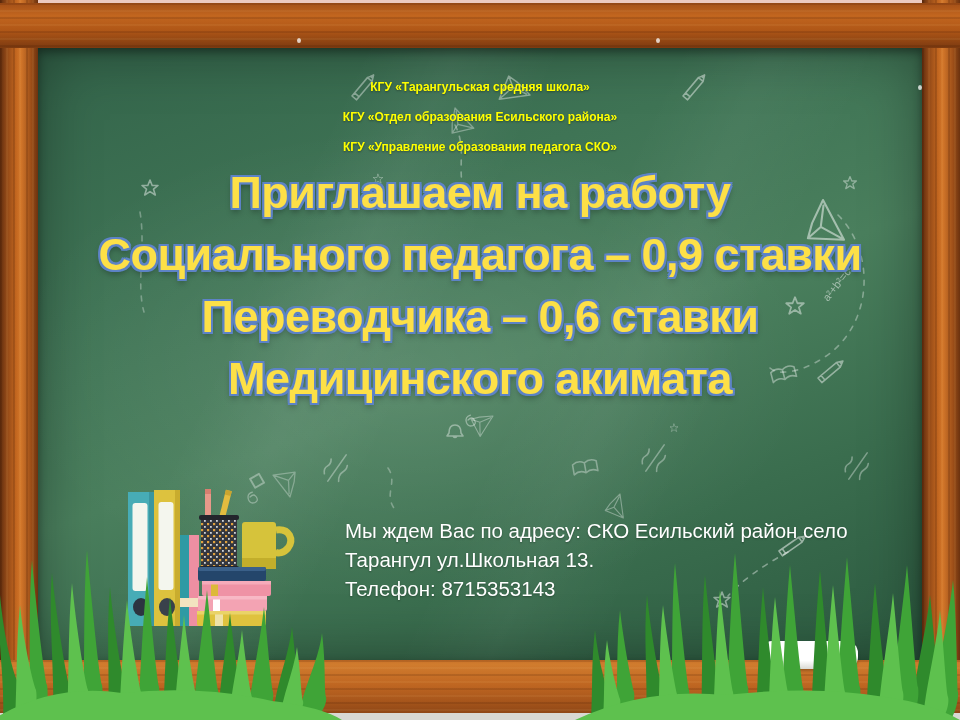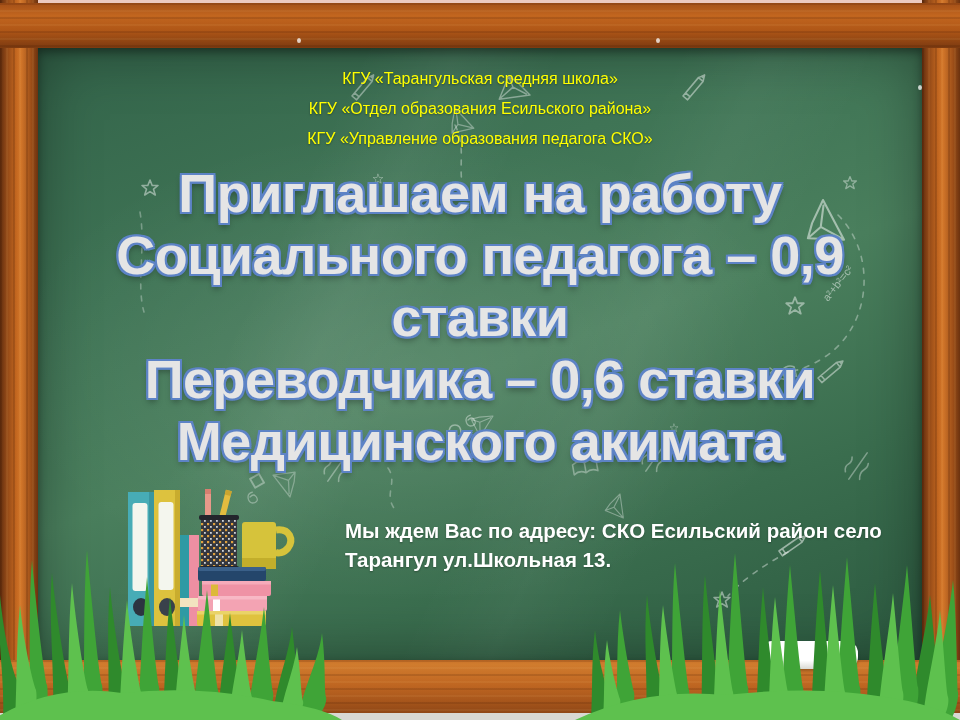--- a/index.html
+++ b/index.html
@@ -32,28 +32,28 @@
       linear-gradient(115deg, transparent 28%, rgba(255,255,255,.05) 36%, transparent 45%, transparent 55%, rgba(255,255,255,.04) 63%, transparent 72%),
       linear-gradient(160deg,#33644a 0%,#3f7455 30%,#4a7f5d 52%,#3a6d4e 75%,#2c5a40 100%);
     box-shadow:inset 0 0 60px rgba(0,0,0,.35), inset 0 4px 10px rgba(0,0,0,.4);}
   
   .doodles{position:absolute;left:0;top:0;pointer-events:none;}
   .chalk{stroke:#ffffff;fill:none;stroke-width:1.6;stroke-linecap:round;stroke-linejoin:round;}
   .chalk-dash{stroke-dasharray:5 7;}
   .chalk-text{fill:#ffffff;font-family:"Liberation Sans",sans-serif;font-size:11px;}
   
   .board-text{position:absolute;left:38px;width:884px;text-align:center;}
-  .org-block{top:64px;color:#ffff00;font-weight:400;font-size:16px;line-height:30px;
+  .org-block{top:72px;color:#ffff00;font-weight:700;font-size:12px;line-height:30px;
     text-shadow:0 1px 2px rgba(0,0,0,.35);}
-  .title-block{top:162px;font-weight:700;font-size:54px;line-height:62px;letter-spacing:-0.5px;
-    color:#e5e5e5;
+  .title-block{top:162px;font-weight:700;font-size:45px;line-height:62px;letter-spacing:-0.5px;
+    color:#fde047;
     text-shadow:-2px -2px 0 #5d83c6,2px -2px 0 #5d83c6,-2px 2px 0 #5d83c6,2px 2px 0 #5d83c6,
       -2px 0 0 #5d83c6,2px 0 0 #5d83c6,0 -2px 0 #5d83c6,0 2px 0 #5d83c6,0 4px 6px rgba(0,0,0,.35);}
   .contact-block{position:absolute;left:345px;top:516px;width:545px;text-align:left;
-    color:#ffffff;font-weight:700;font-size:20.5px;line-height:29px;
+    color:#ffffff;font-weight:400;font-size:20.5px;line-height:29px;
     text-shadow:0 1px 2px rgba(0,0,0,.3);}
   
   .books-illustration{position:absolute;left:116px;top:486px;width:200px;height:176px;}
   .eraser{position:absolute;left:760px;top:641px;width:98px;height:28px;border-radius:12px;
     background:linear-gradient(180deg,#ffffff 70%,#d9d9d4 100%);box-shadow:0 2px 3px rgba(0,0,0,.25);}
   .grass{position:absolute;bottom:0;}
   .grass.left{left:-8px;}
   .grass.right{left:575px;}
 </style>
 </head>
@@ -135,20 +135,21 @@
   <div class="board-text title-block">
     <div>Приглашаем на работу</div>
     <div>Социального педагога – 0,9 ставки</div>
     <div>Переводчика – 0,6 ставки</div>
     <div>Медицинского акимата</div>
   </div>
 
   <div class="contact-block">
     <div>Мы ждем Вас по адресу: СКО Есильский район село</div>
     <div>Тарангул ул.Школьная 13.</div>
+    <div>Телефон: 8715353143</div>
   </div>
 
   <svg class="books-illustration" viewBox="0 0 200 176">
     <defs>
       <pattern id="mesh" width="6" height="6" patternUnits="userSpaceOnUse">
         <rect width="6" height="6" fill="#33363e"></rect>
         <rect x="1" y="1" width="2.2" height="2.2" fill="#e1a23e"></rect>
         <rect x="4" y="4" width="1.8" height="1.8" fill="#cfd3d8"></rect>
       </pattern>
     </defs>

